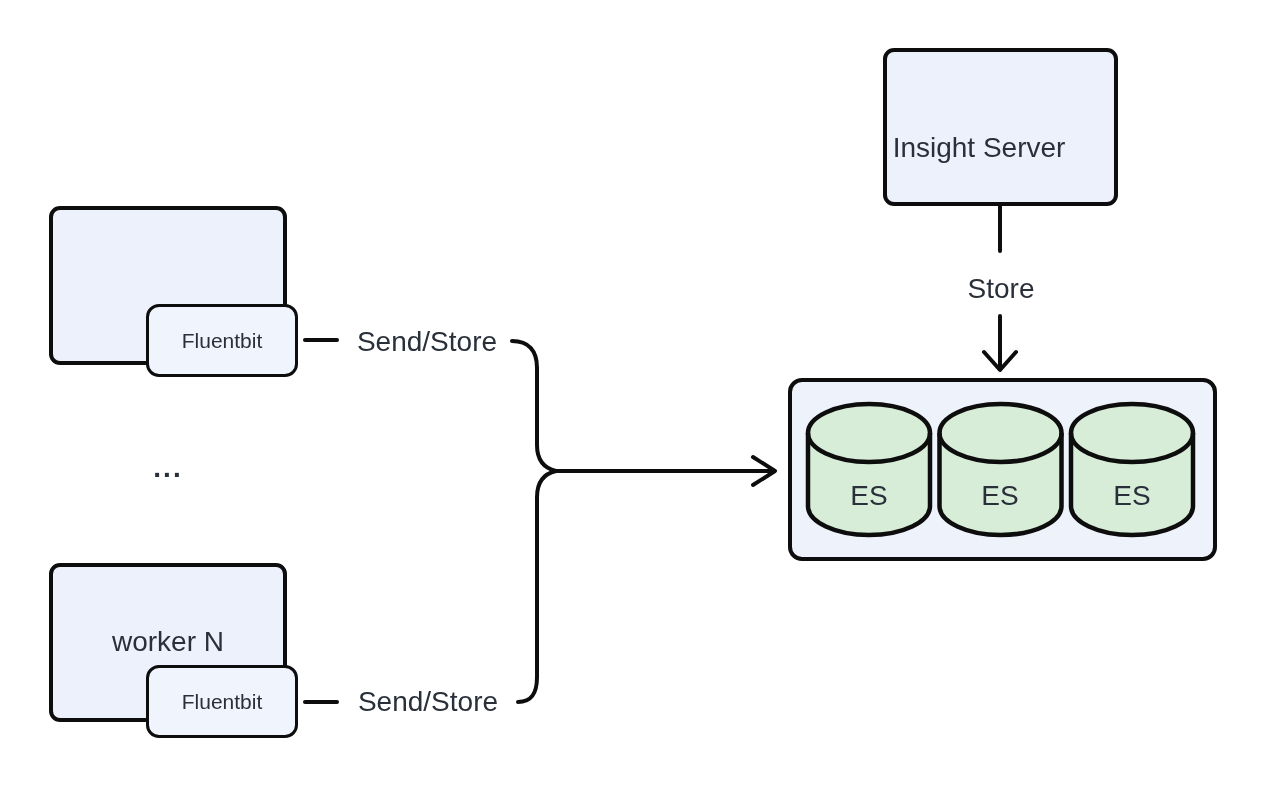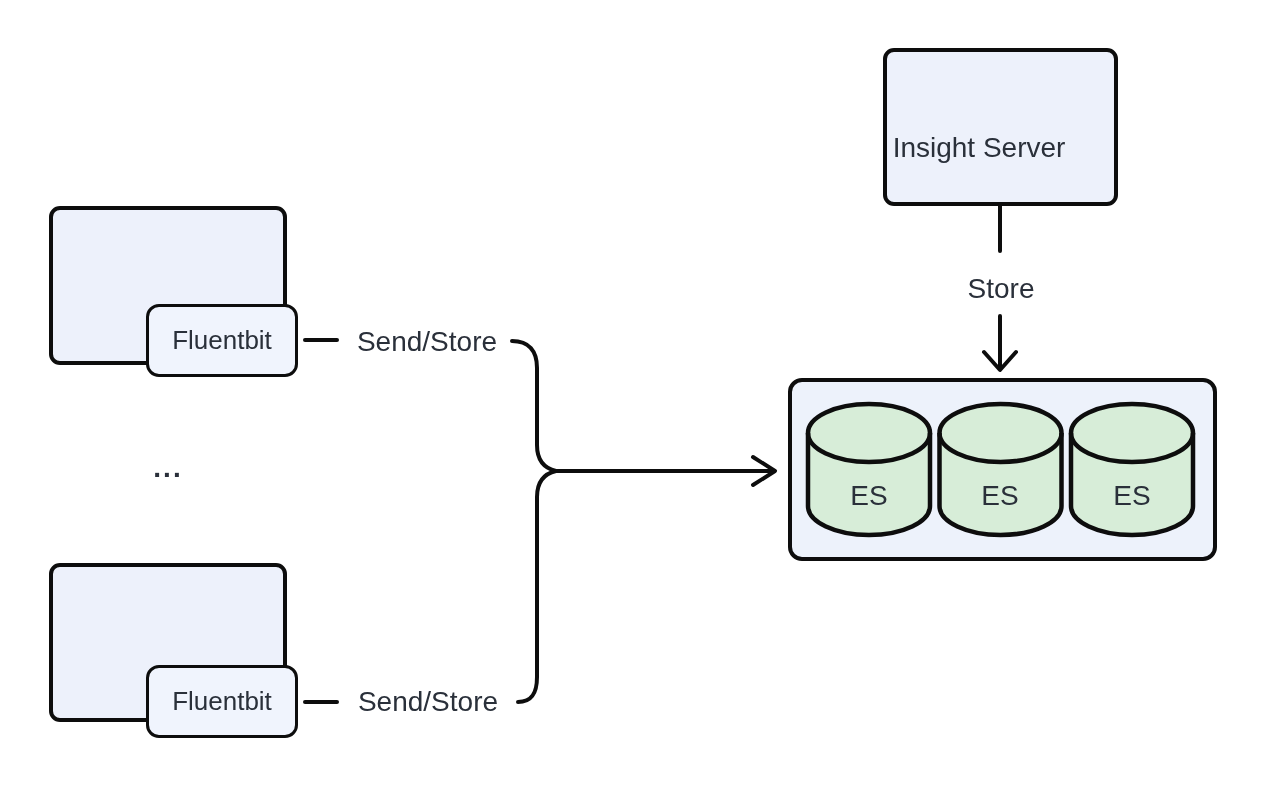--- a/index.html
+++ b/index.html
@@ -63,21 +63,21 @@
     position:absolute;
     display:flex;
     align-items:center;
     justify-content:center;
     text-align:center;
     z-index:4;
     font-size:28px;
     line-height:1.1;
     white-space:nowrap;
   }
-  .label.small{font-size:26px;}
+  .label.small{font-size:21px;}
   .label.ellipsis{font-weight:700;letter-spacing:2px;}
 </style>
 </head>
 <body>
 
 <div class="canvas">
 
   <div class="node" style="left:49px;top:206px;width:238px;height:159px;"></div>
 
   <div class="node subnode" style="left:146px;top:304px;width:152px;height:73px;"></div>
@@ -125,20 +125,21 @@
       <path class="line" d="M 1000 316 L 1000 366"></path>
       <path class="line" d="M 984 352 L 1000 370 L 1016 352"></path>
     </g>
   </svg>
 
 
   <div class="label small" style="left:146px;top:304px;width:152px;height:73px;">Fluentbit</div>
 
   <div class="label ellipsis" style="left:138px;top:448px;width:60px;height:40px;">...</div>
 
+  <div class="label" style="left:49px;top:624px;width:238px;height:36px;">worker N</div>
 
   <div class="label small" style="left:146px;top:665px;width:152px;height:73px;">Fluentbit</div>
 
   <div class="label" style="left:883px;top:62px;width:192px;height:158px;margin-top:7px;">Insight Server</div>
 
   <div class="label" style="left:342px;top:326px;width:170px;height:32px;">Send/Store</div>
 
   <div class="label" style="left:343px;top:686px;width:170px;height:32px;">Send/Store</div>
 
   <div class="label" style="left:941px;top:273px;width:120px;height:32px;">Store</div>

